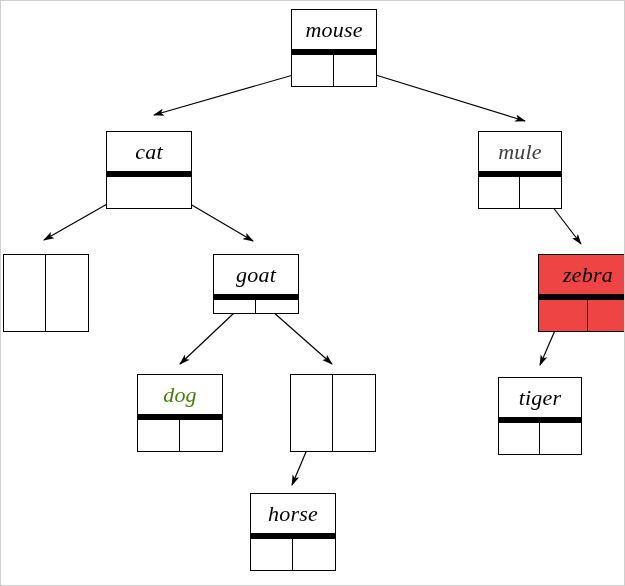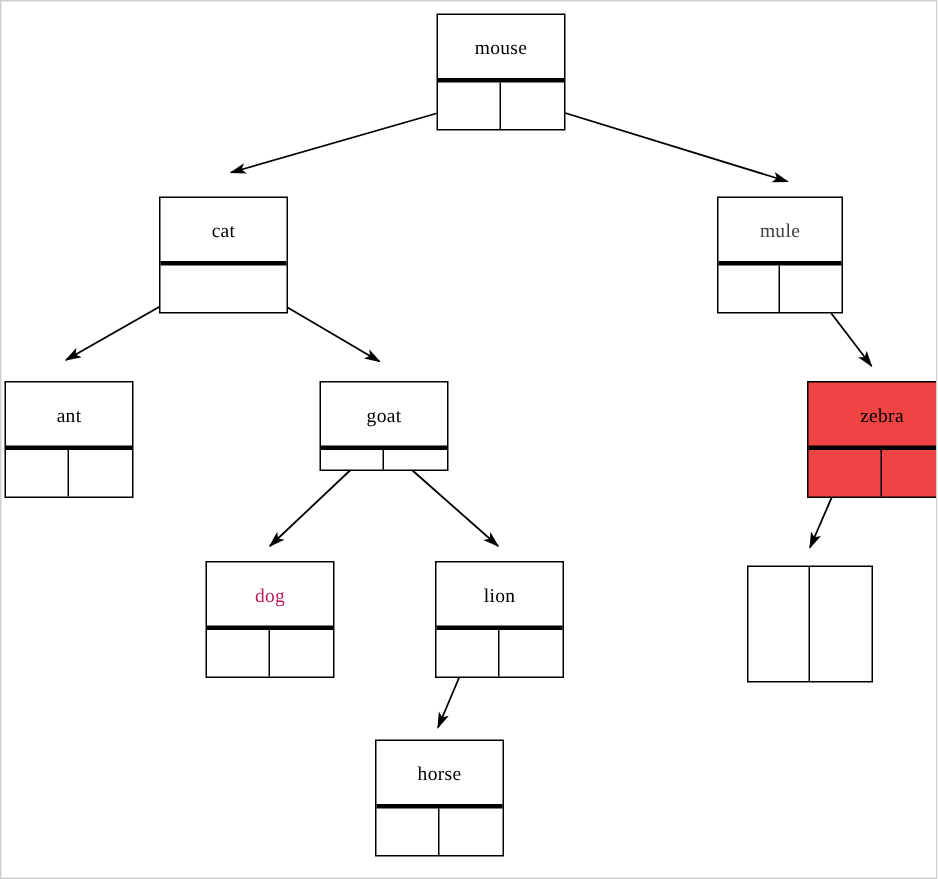--- a/index.html
+++ b/index.html
@@ -33,26 +33,27 @@
     background: #ffffff;
     display: flex;
     flex-direction: column;
   }
   .node-label {
     flex: 0 0 auto;
     height: 45px;
     display: flex;
     align-items: center;
     justify-content: center;
-    font-size: 13px;
+    font-size: 22px;
     color: #000000;
     line-height: 1;
-    border-bottom: 3px solid #a21caf;
+    border-bottom: 6px solid #a21caf;
     box-sizing: border-box;
     letter-spacing: 0.2px;
+    font-style: italic;
   }
   .node-ptrs {
     flex: 1 1 auto;
     display: flex;
   }
   .ptr-cell {
     flex: 1 1 50%;
     box-sizing: border-box;
   }
   .ptr-cell.left {
@@ -99,55 +100,54 @@
         </div>
       </div>
       <div class="node" style="left: 477px; top: 130px; width: 84px; height: 78px; border-color: rgb(0, 0, 0); background: rgb(255, 255, 255);">
         <div class="node-label" style="color: #404040; border-bottom-color: rgb(0, 0, 0);">mule</div>
         <div class="node-ptrs">
           <div class="ptr-cell left" style="border-right-color: rgb(0, 0, 0);"></div>
           <div class="ptr-cell right"></div>
         </div>
       </div>
       <div class="node" style="left: 2px; top: 253px; width: 86px; height: 78px; border-color: rgb(0, 0, 0); background: rgb(255, 255, 255);">
-        <div class="node-label" style="color: rgb(0, 0, 0); border-bottom-color: rgb(0, 0, 0);">ant</div>
         <div class="node-ptrs">
           <div class="ptr-cell left" style="border-right-color: rgb(0, 0, 0);"></div>
           <div class="ptr-cell right"></div>
         </div>
       </div>
       <div class="node" style="left: 212px; top: 253px; width: 86px; height: 60px; border-color: rgb(0, 0, 0); background: rgb(255, 255, 255);">
         <div class="node-label" style="color: rgb(0, 0, 0); border-bottom-color: rgb(0, 0, 0);">goat</div>
         <div class="node-ptrs">
           <div class="ptr-cell left" style="border-right-color: rgb(0, 0, 0);"></div>
           <div class="ptr-cell right"></div>
         </div>
       </div>
       <div class="node" style="left: 537px; top: 253px; width: 100px; height: 78px; border-color: rgb(0, 0, 0); background: #ef4444;">
         <div class="node-label" style="color: rgb(0, 0, 0); border-bottom-color: rgb(0, 0, 0);">zebra</div>
         <div class="node-ptrs">
           <div class="ptr-cell left" style="border-right-color: rgb(0, 0, 0);"></div>
           <div class="ptr-cell right"></div>
         </div>
       </div>
       <div class="node" style="left: 136px; top: 373px; width: 86px; height: 78px; border-color: rgb(0, 0, 0); background: rgb(255, 255, 255);">
-        <div class="node-label" style="color: #be185d; border-bottom-color: rgb(0, 0, 0);">dog</div>
+        <div class="node-label" style="color: #4d7c0f; border-bottom-color: rgb(0, 0, 0);">dog</div>
         <div class="node-ptrs">
           <div class="ptr-cell left" style="border-right-color: rgb(0, 0, 0);"></div>
           <div class="ptr-cell right"></div>
         </div>
       </div>
       <div class="node" style="left: 289px; top: 373px; width: 86px; height: 78px; border-color: rgb(0, 0, 0); background: rgb(255, 255, 255);">
-        <div class="node-label" style="color: rgb(0, 0, 0); border-bottom-color: rgb(0, 0, 0);">lion</div>
         <div class="node-ptrs">
           <div class="ptr-cell left" style="border-right-color: rgb(0, 0, 0);"></div>
           <div class="ptr-cell right"></div>
         </div>
       </div>
       <div class="node" style="left: 497px; top: 376px; width: 84px; height: 78px; border-color: rgb(0, 0, 0); background: rgb(255, 255, 255);">
+        <div class="node-label" style="color: rgb(0, 0, 0); border-bottom-color: rgb(0, 0, 0);">tiger</div>
         <div class="node-ptrs">
           <div class="ptr-cell left" style="border-right-color: rgb(0, 0, 0);"></div>
           <div class="ptr-cell right"></div>
         </div>
       </div>
       <div class="node" style="left: 249px; top: 492px; width: 86px; height: 78px; border-color: rgb(0, 0, 0); background: rgb(255, 255, 255);">
         <div class="node-label" style="color: rgb(0, 0, 0); border-bottom-color: rgb(0, 0, 0);">horse</div>
         <div class="node-ptrs">
           <div class="ptr-cell left" style="border-right-color: rgb(0, 0, 0);"></div>
           <div class="ptr-cell right"></div>

